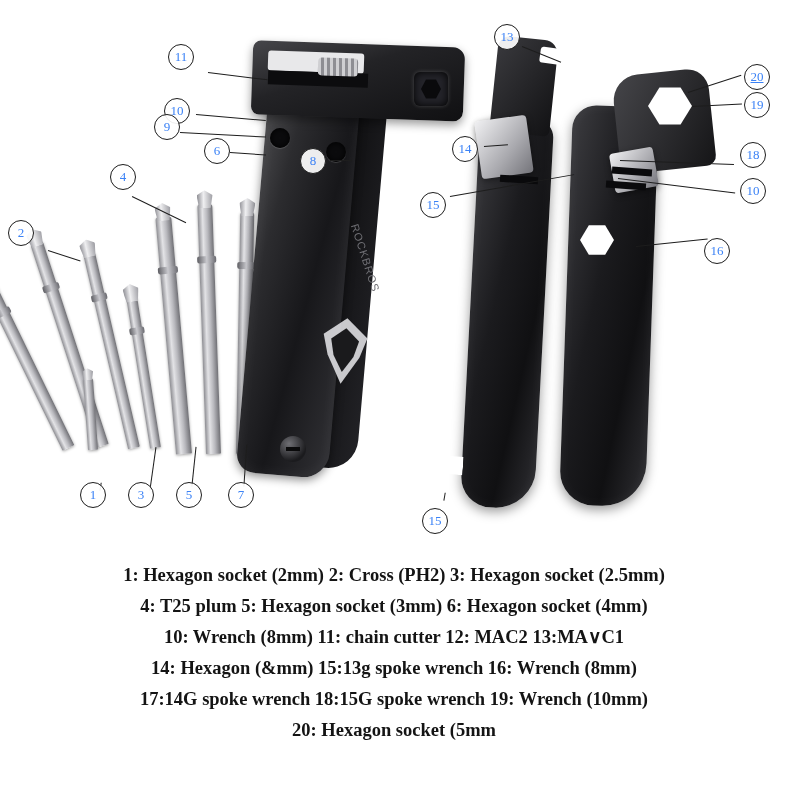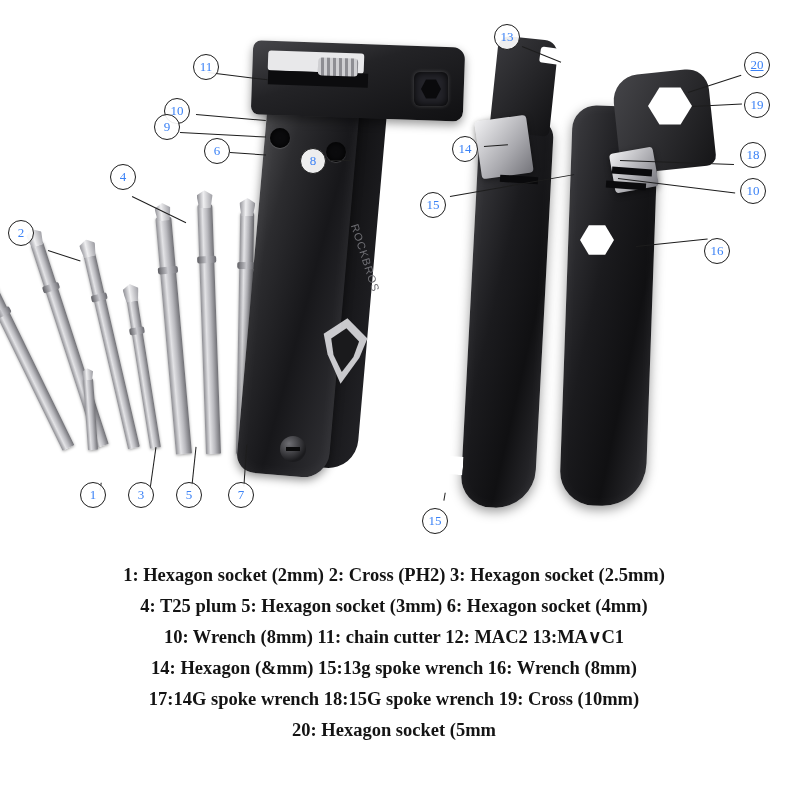--- a/index.html
+++ b/index.html
@@ -455,34 +455,34 @@
     <div class="leader" style="left:620px; top:160px; width:114px; transform:rotate(2deg);"></div>
     <div class="leader" style="left:692px; top:106px; width:50px;  transform:rotate(-3deg);"></div>
     <div class="leader" style="left:688px; top:92px;  width:56px;  transform:rotate(-18deg);"></div>
 
     <div class="callout" style="left:8px;   top:220px;">2</div>
     <div class="callout" style="left:80px;  top:482px;">1</div>
     <div class="callout" style="left:128px; top:482px;">3</div>
     <div class="callout" style="left:176px; top:482px;">5</div>
     <div class="callout" style="left:228px; top:482px;">7</div>
     <div class="callout" style="left:110px; top:164px;">4</div>
-    <div class="callout" style="left:168px; top:54px;margin-left:25px;">11</div>
+    <div class="callout" style="left:168px; top:44px;">11</div>
     <div class="callout" style="left:164px; top:98px;">10</div>
     <div class="callout" style="left:154px; top:114px;">9</div>
     <div class="callout" style="left:204px; top:138px;">6</div>
     <div class="callout" style="left:300px; top:148px;">8</div>
     <div class="callout" style="left:422px; top:508px;">15</div>
     <div class="callout" style="left:494px; top:24px;">13</div>
     <div class="callout" style="left:452px; top:136px;">14</div>
     <div class="callout" style="left:420px; top:192px;">15</div>
     <div class="callout" style="left:704px; top:238px;">16</div>
     <div class="callout" style="left:740px; top:178px;">10</div>
     <div class="callout" style="left:740px; top:142px;">18</div>
     <div class="callout" style="left:744px; top:92px;">19</div>
-    <div class="callout" style="left:744px; top:52px;text-decoration:underline;">20</div>
+    <div class="callout" style="left:744px; top:64px;text-decoration:underline;">20</div>
   </div>
 
   <div id="legend">
     <div class="line">
       <span>1: Hexagon socket (2mm)</span><span class="gap-lg"></span>
       <span>2: Cross (PH2)</span><span class="gap-sm"></span>
       <span>3: Hexagon socket (2.5mm)</span>
     </div>
     <div class="line">
       <span>4: T25 plum</span><span class="gap-sm"></span>
@@ -495,20 +495,20 @@
       <span>12: MAC2 13:MA∨C1</span>
     </div>
     <div class="line">
       <span>14: Hexagon (&amp;mm)</span><span class="gap-sm"></span>
       <span>15:13g spoke wrench</span><span class="gap-lg"></span>
       <span>16: Wrench (8mm)</span>
     </div>
     <div class="line">
       <span>17:14G spoke wrench</span><span class="gap-lg"></span>
       <span>18:15G spoke wrench</span><span class="gap-sm"></span>
-      <span>19: Cross (10mm)</span>
+      <span>19: Wrench (10mm)</span>
     </div>
     <div class="line">
       <span>20: Hexagon socket (5mm</span>
     </div>
   </div>
 
 </div>
 
 </body></html>

